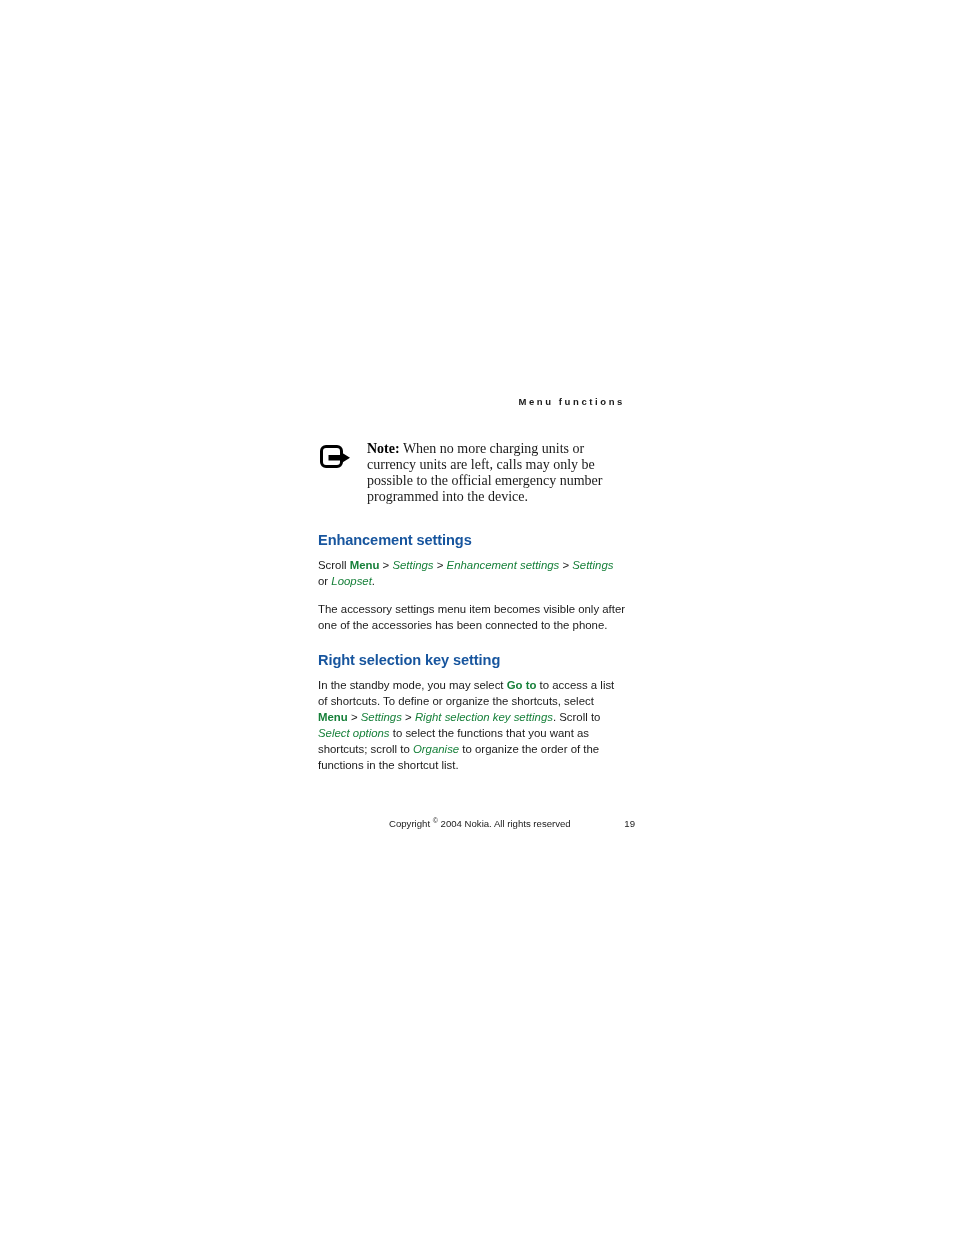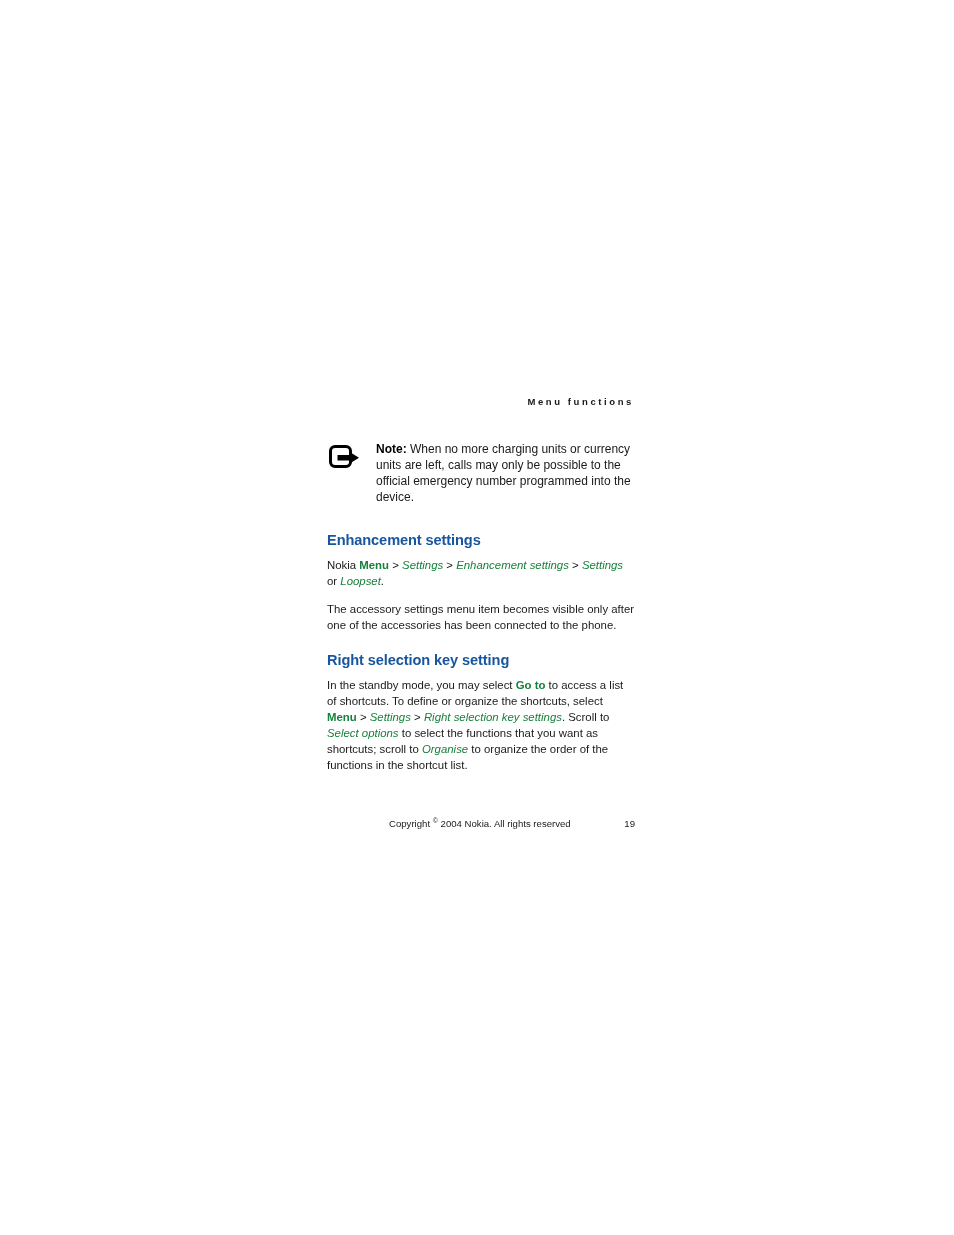--- a/index.html
+++ b/index.html
@@ -12,21 +12,21 @@
     height: 1235px;
     position: relative;
     font-family: "Liberation Sans", sans-serif;
     color: #000000;
     overflow: hidden;
   }
 
   
   .page {
     position: absolute;
-    left: 327px;
+    left: 318px;
     top: 396px;
     width: 308px;
   }
 
   
   .running-header {
     text-align: right;
     font-size: 9.5px;
     letter-spacing: 2.6px;
     color: #1a1a1a;
@@ -43,23 +43,24 @@
     padding-left: 49px;
   }
   .note-icon {
     position: absolute;
     left: 2px;
     top: 4px;
     width: 33px;
     height: 26px;
   }
   .note-text {
-    font-size: 12px;
+    font-size: 14px;
     line-height: 16.1px;
     color: #1a1a1a;
+    font-family: Liberation Serif, serif;
   }
   .note-text .lead {
     font-weight: bold;
     color: #000;
   }
 
   
   h2.section-heading {
     font-size: 14.6px;
     font-weight: bold;
@@ -125,21 +126,21 @@
     <svg class="note-icon" viewBox="0 0 66 52">
       <rect x="3" y="3" width="40" height="40" rx="9" ry="9" fill="#ffffff" stroke="#000000" stroke-width="6"></rect>
       <path d="M17 20 L17 31 L40 31 L40 38 L60 25.5 L40 13 L40 20 Z" fill="#000000"></path>
     </svg>
     <div class="note-text">
       <span class="lead">Note:</span><span> When no more charging units or currency units are left, calls may only be possible to the official emergency number programmed into the device.</span>
     </div>
   </div>
 
   <h2 class="section-heading">Enhancement settings</h2>
-  <p class="body"><span>Nokia </span><span class="menu-bold">Menu</span><span class="sep"> &gt; </span><span class="menu-italic">Settings</span><span class="sep"> &gt; </span><span class="menu-italic">Enhancement settings</span><span class="sep"> &gt; </span><span class="menu-italic">Settings</span><span> or </span><span class="menu-italic">Loopset</span><span>.</span></p>
+  <p class="body"><span>Scroll </span><span class="menu-bold">Menu</span><span class="sep"> &gt; </span><span class="menu-italic">Settings</span><span class="sep"> &gt; </span><span class="menu-italic">Enhancement settings</span><span class="sep"> &gt; </span><span class="menu-italic">Settings</span><span> or </span><span class="menu-italic">Loopset</span><span>.</span></p>
   <p class="body"><span>The accessory settings menu item becomes visible only after one of the accessories has been connected to the phone.</span></p>
 
   <h2 class="section-heading spaced-top">Right selection key setting</h2>
   <p class="body"><span>In the standby mode, you may select </span><span class="menu-bold">Go to</span><span> to access a list of shortcuts. To define or organize the shortcuts, select </span><span class="menu-bold">Menu</span><span class="sep"> &gt; </span><span class="menu-italic">Settings</span><span class="sep"> &gt; </span><span class="menu-italic">Right selection key settings</span><span>. Scroll to </span><span class="menu-italic">Select options</span><span> to select the functions that you want as shortcuts; scroll to </span><span class="menu-italic">Organise</span><span> to organize the order of the functions in the shortcut list.</span></p>
 
 </div>
 
 <div class="footer">
   <div class="footer-inner">
     <div class="footer-copyright"><span>Copyright </span><sup>©</sup><span> 2004 Nokia. All rights reserved</span></div>

